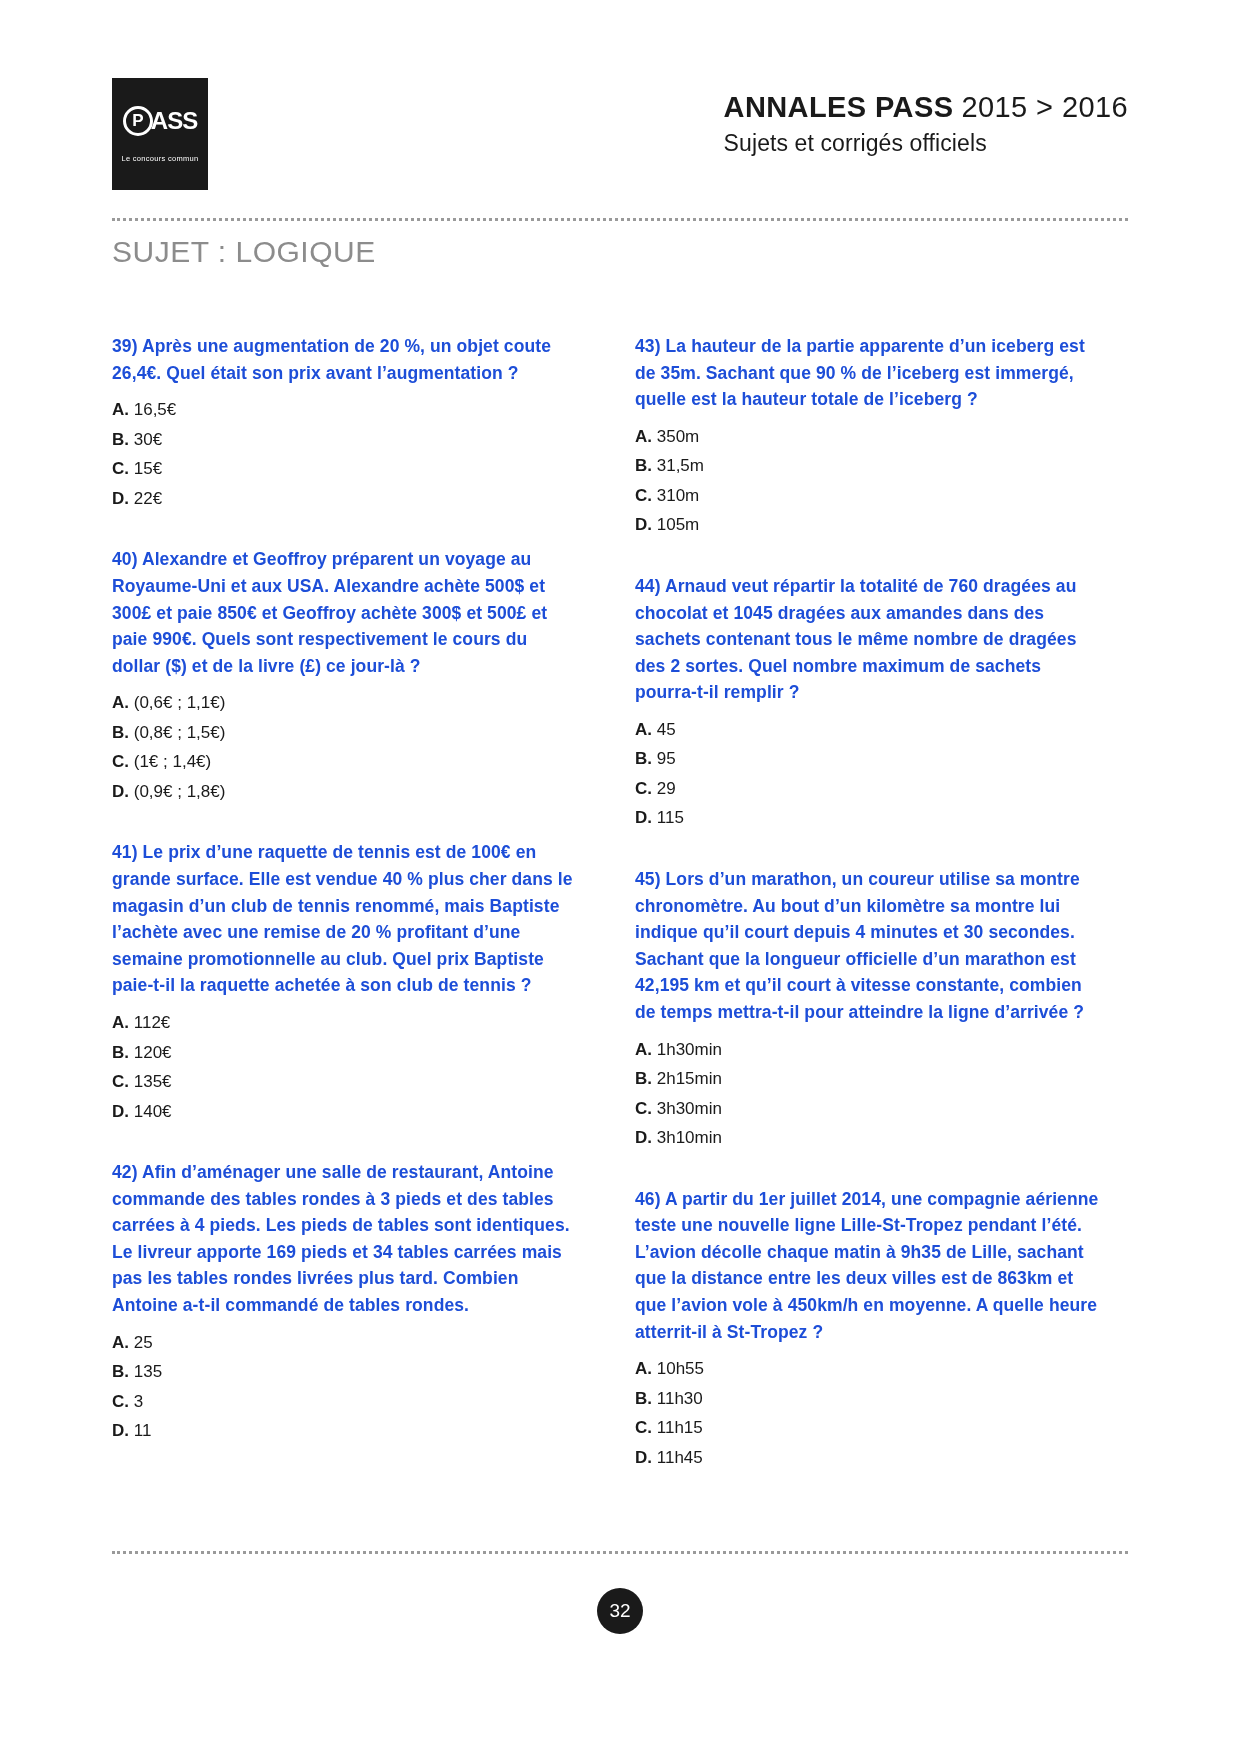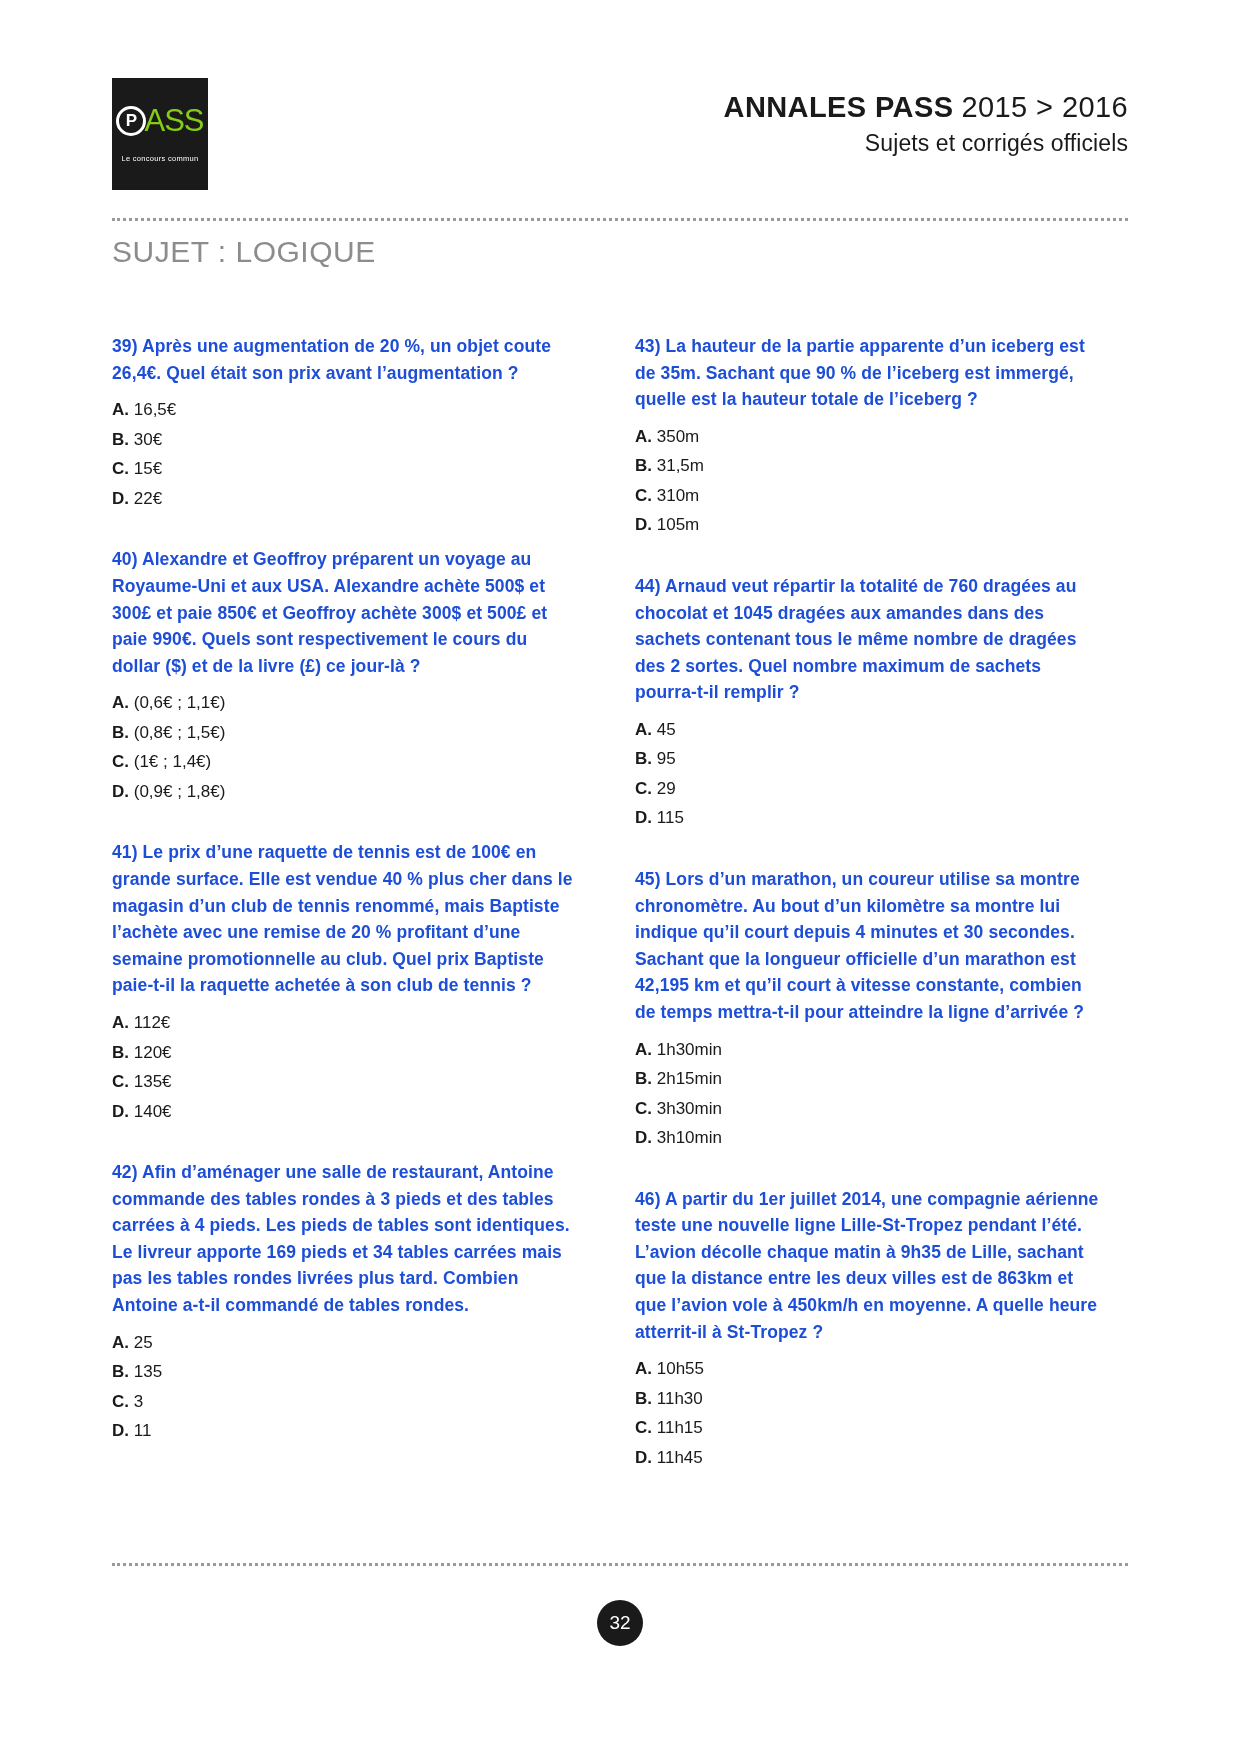--- a/index.html
+++ b/index.html
@@ -51,36 +51,35 @@
     border-radius: 50%;
     display: flex;
     align-items: center;
     justify-content: center;
     color: #ffffff;
     font-size: 17px;
     font-weight: bold;
     line-height: 1;
   }
   .logo-word {
-    color: #84cc16;
-    font-size: 31px;
-    font-weight: normal;
+    color: #ffffff;
+    font-size: 24px;
+    font-weight: bold;
     letter-spacing: -1px;
     line-height: 1;
     margin-left: -4px;
   }
   .logo-sub {
     color: #ffffff;
     font-size: 7.5px;
     letter-spacing: 0.3px;
     margin-top: 18px;
   }
 
   .header-titles {
-    text-align: right;
     padding-top: 14px;
   }
   .header-title-line {
     font-size: 29px;
     line-height: 1.1;
     color: #1a1a1a;
     white-space: nowrap;
   }
   .header-title-strong { font-weight: bold; letter-spacing: 0.4px; }
   .header-title-years { font-weight: normal; letter-spacing: 0.4px; }
@@ -135,21 +134,21 @@
     margin-bottom: 2px;
   }
   .choice-letter { font-weight: bold; }
   .choice-value { font-weight: normal; }
 
   
   .footer {
     position: absolute;
     left: 0;
     right: 0;
-    bottom: 108px;
+    bottom: 120px;
   }
   .rule-bottom { margin: 0 112px; border-top: 3px dotted #9a9a9a; }
   .page-number {
     margin: 34px auto 0 auto;
     width: 46px;
     height: 46px;
     border-radius: 50%;
     background: #1a1a1a;
     color: #ffffff;
     font-size: 19px;

